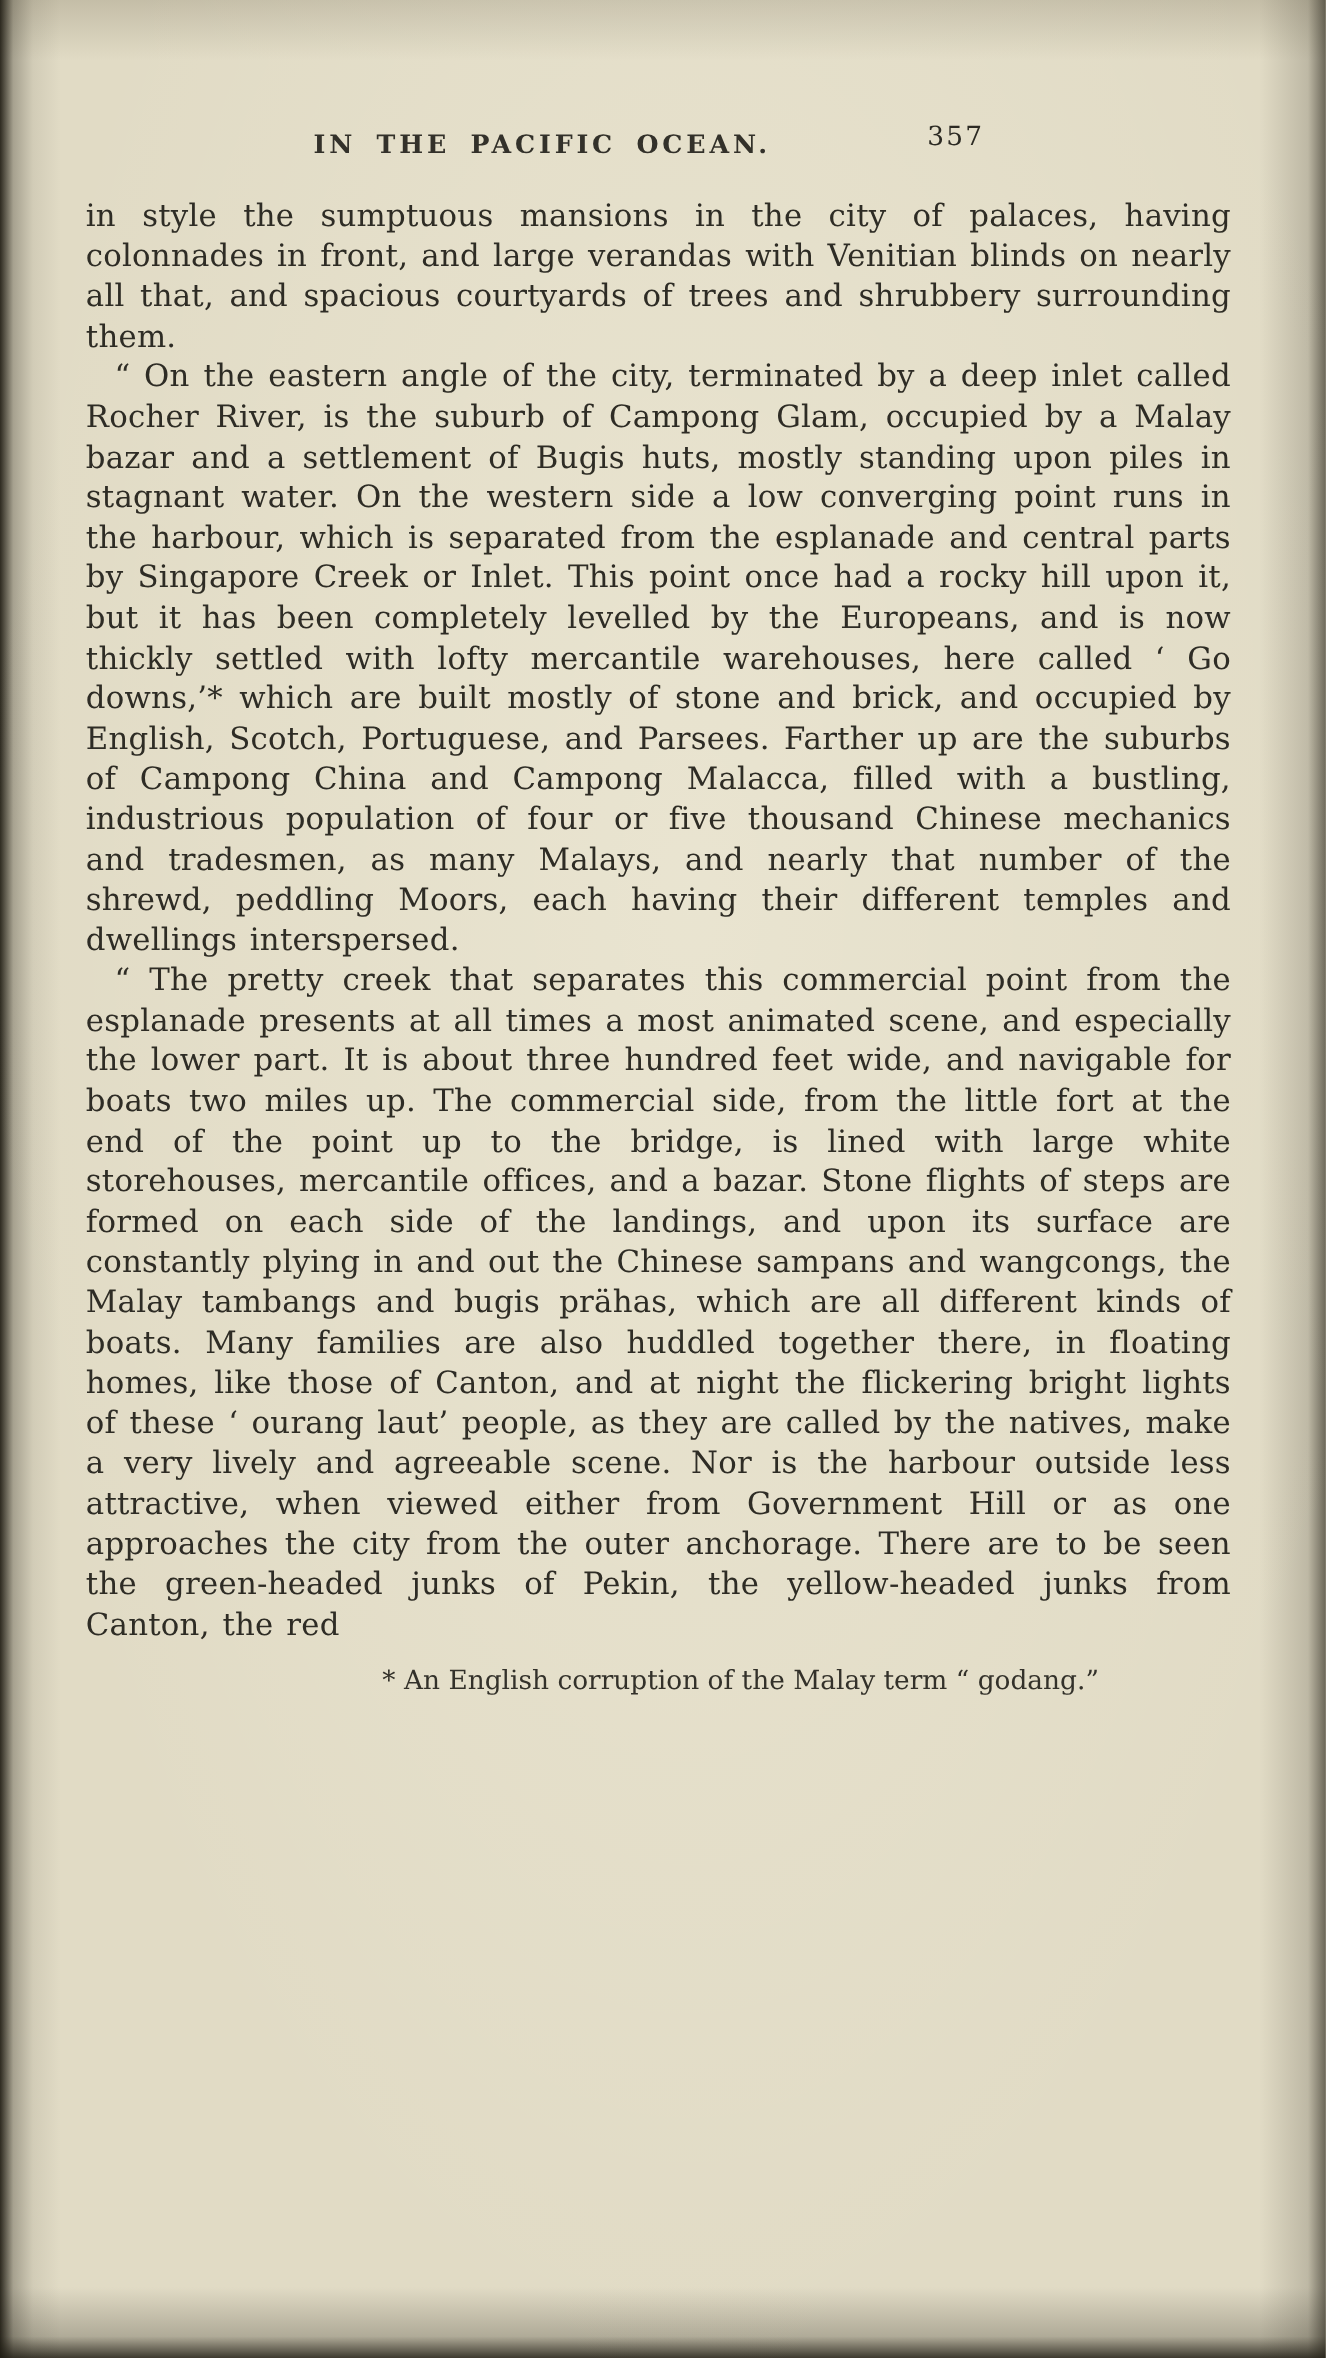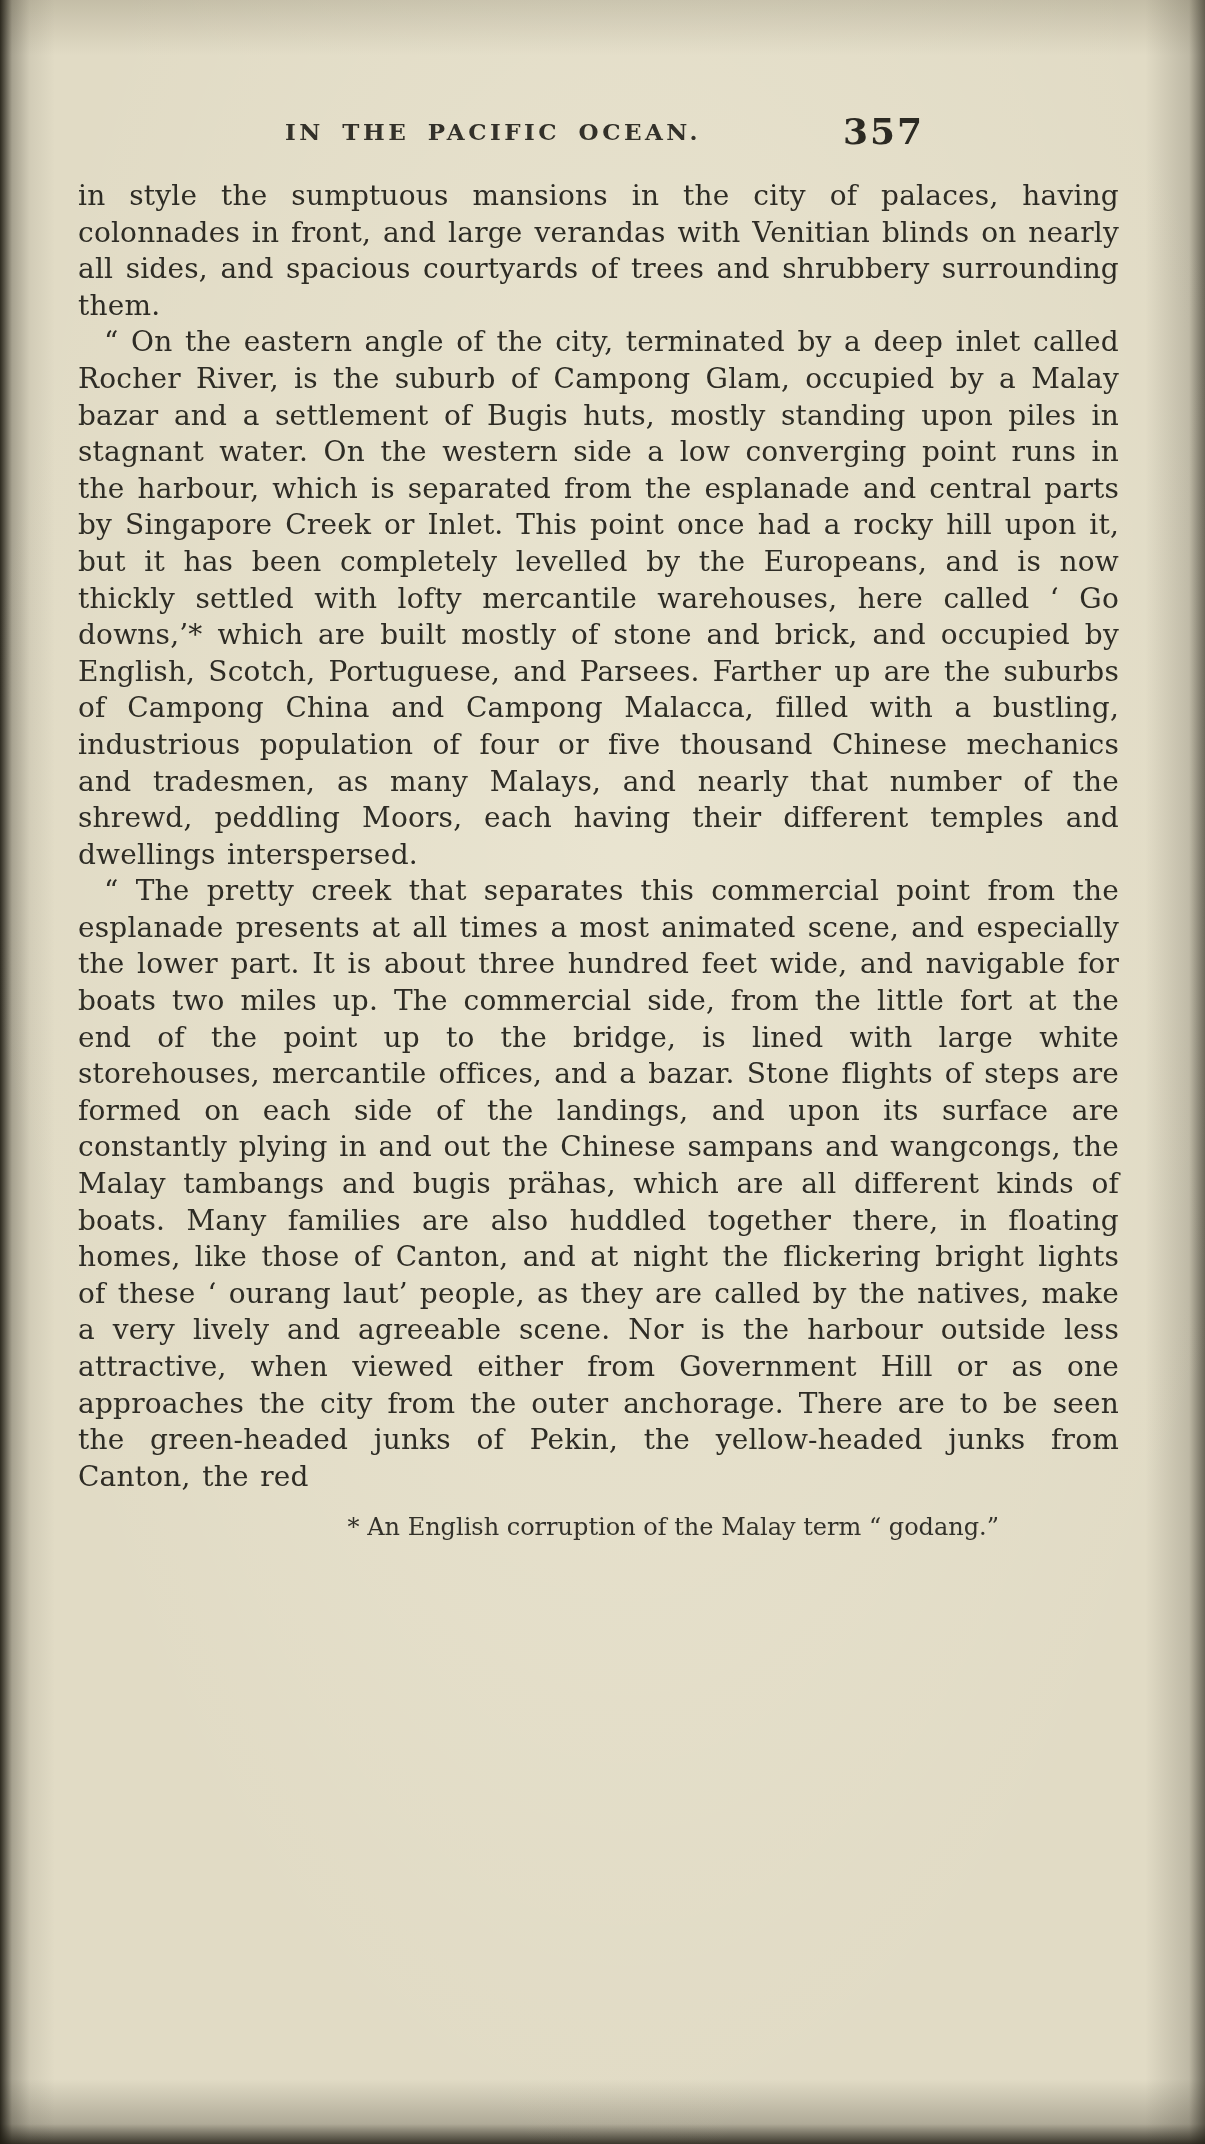--- a/index.html
+++ b/index.html
@@ -42,22 +42,22 @@
     font-size: 23px;
     font-weight: 600;
     letter-spacing: 3.5px;
     word-spacing: 7px;
     color: #33312a;
   }
   .page-number {
     position: absolute;
     left: 765px;
     top: 0;
-    font-size: 36px;
-    font-weight: 700;
+    font-size: 24px;
+    font-weight: 400;
     letter-spacing: 2px;
     color: #2c2a23;
   }
   .body-text {
     margin-top: 22px;
     width: 1041px;
   }
   .body-text p {
     margin: 0;
     text-align: justify;
@@ -84,21 +84,21 @@
 
 <div class="scan">
   <div class="page">
 
     <div class="header-row">
       <span class="running-title">IN THE PACIFIC OCEAN.</span>
       <span class="page-number">357</span>
     </div>
 
     <div class="body-text">
-      <p>in style the sumptuous mansions in the city of palaces, having colonnades in front, and large verandas with Venitian blinds on nearly all sides, and spacious courtyards of trees and shrubbery surrounding them.</p>
+      <p>in style the sumptuous mansions in the city of palaces, having colonnades in front, and large verandas with Venitian blinds on nearly all that, and spacious courtyards of trees and shrubbery surrounding them.</p>
       <p class="indent">“ On the eastern angle of the city, terminated by a deep inlet called Rocher River, is the suburb of Campong Glam, occupied by a Malay bazar and a settlement of Bugis huts, mostly standing upon piles in stagnant water. On the western side a low converging point runs in the harbour, which is separated from the esplanade and central parts by Singapore Creek or Inlet. This point once had a rocky hill upon it, but it has been completely levelled by the Europeans, and is now thickly settled with lofty mercantile warehouses, here called ‘ Go downs,’* which are built mostly of stone and brick, and occupied by English, Scotch, Portuguese, and Parsees. Farther up are the suburbs of Campong China and Campong Malacca, filled with a bustling, industrious population of four or five thousand Chinese mechanics and tradesmen, as many Malays, and nearly that number of the shrewd, peddling Moors, each having their different temples and dwellings interspersed.</p>
       <p class="indent">“ The pretty creek that separates this commercial point from the esplanade presents at all times a most animated scene, and especially the lower part. It is about three hundred feet wide, and navigable for boats two miles up. The commercial side, from the little fort at the end of the point up to the bridge, is lined with large white storehouses, mercantile offices, and a bazar. Stone flights of steps are formed on each side of the landings, and upon its surface are constantly plying in and out the Chinese sampans and wangcongs, the Malay tambangs and bugis prähas, which are all different kinds of boats. Many families are also huddled together there, in floating homes, like those of Canton, and at night the flickering bright lights of these ‘ ourang laut’ people, as they are called by the natives, make a very lively and agreeable scene. Nor is the harbour outside less attractive, when viewed either from Government Hill or as one approaches the city from the outer anchorage. There are to be seen the green-headed junks of Pekin, the yellow-headed junks from Canton, the red</p>
     </div>
 
     <div class="footnote">* An English corruption of the Malay term “ godang.”</div>
 
   </div>
 </div>
 
 </body></html>

